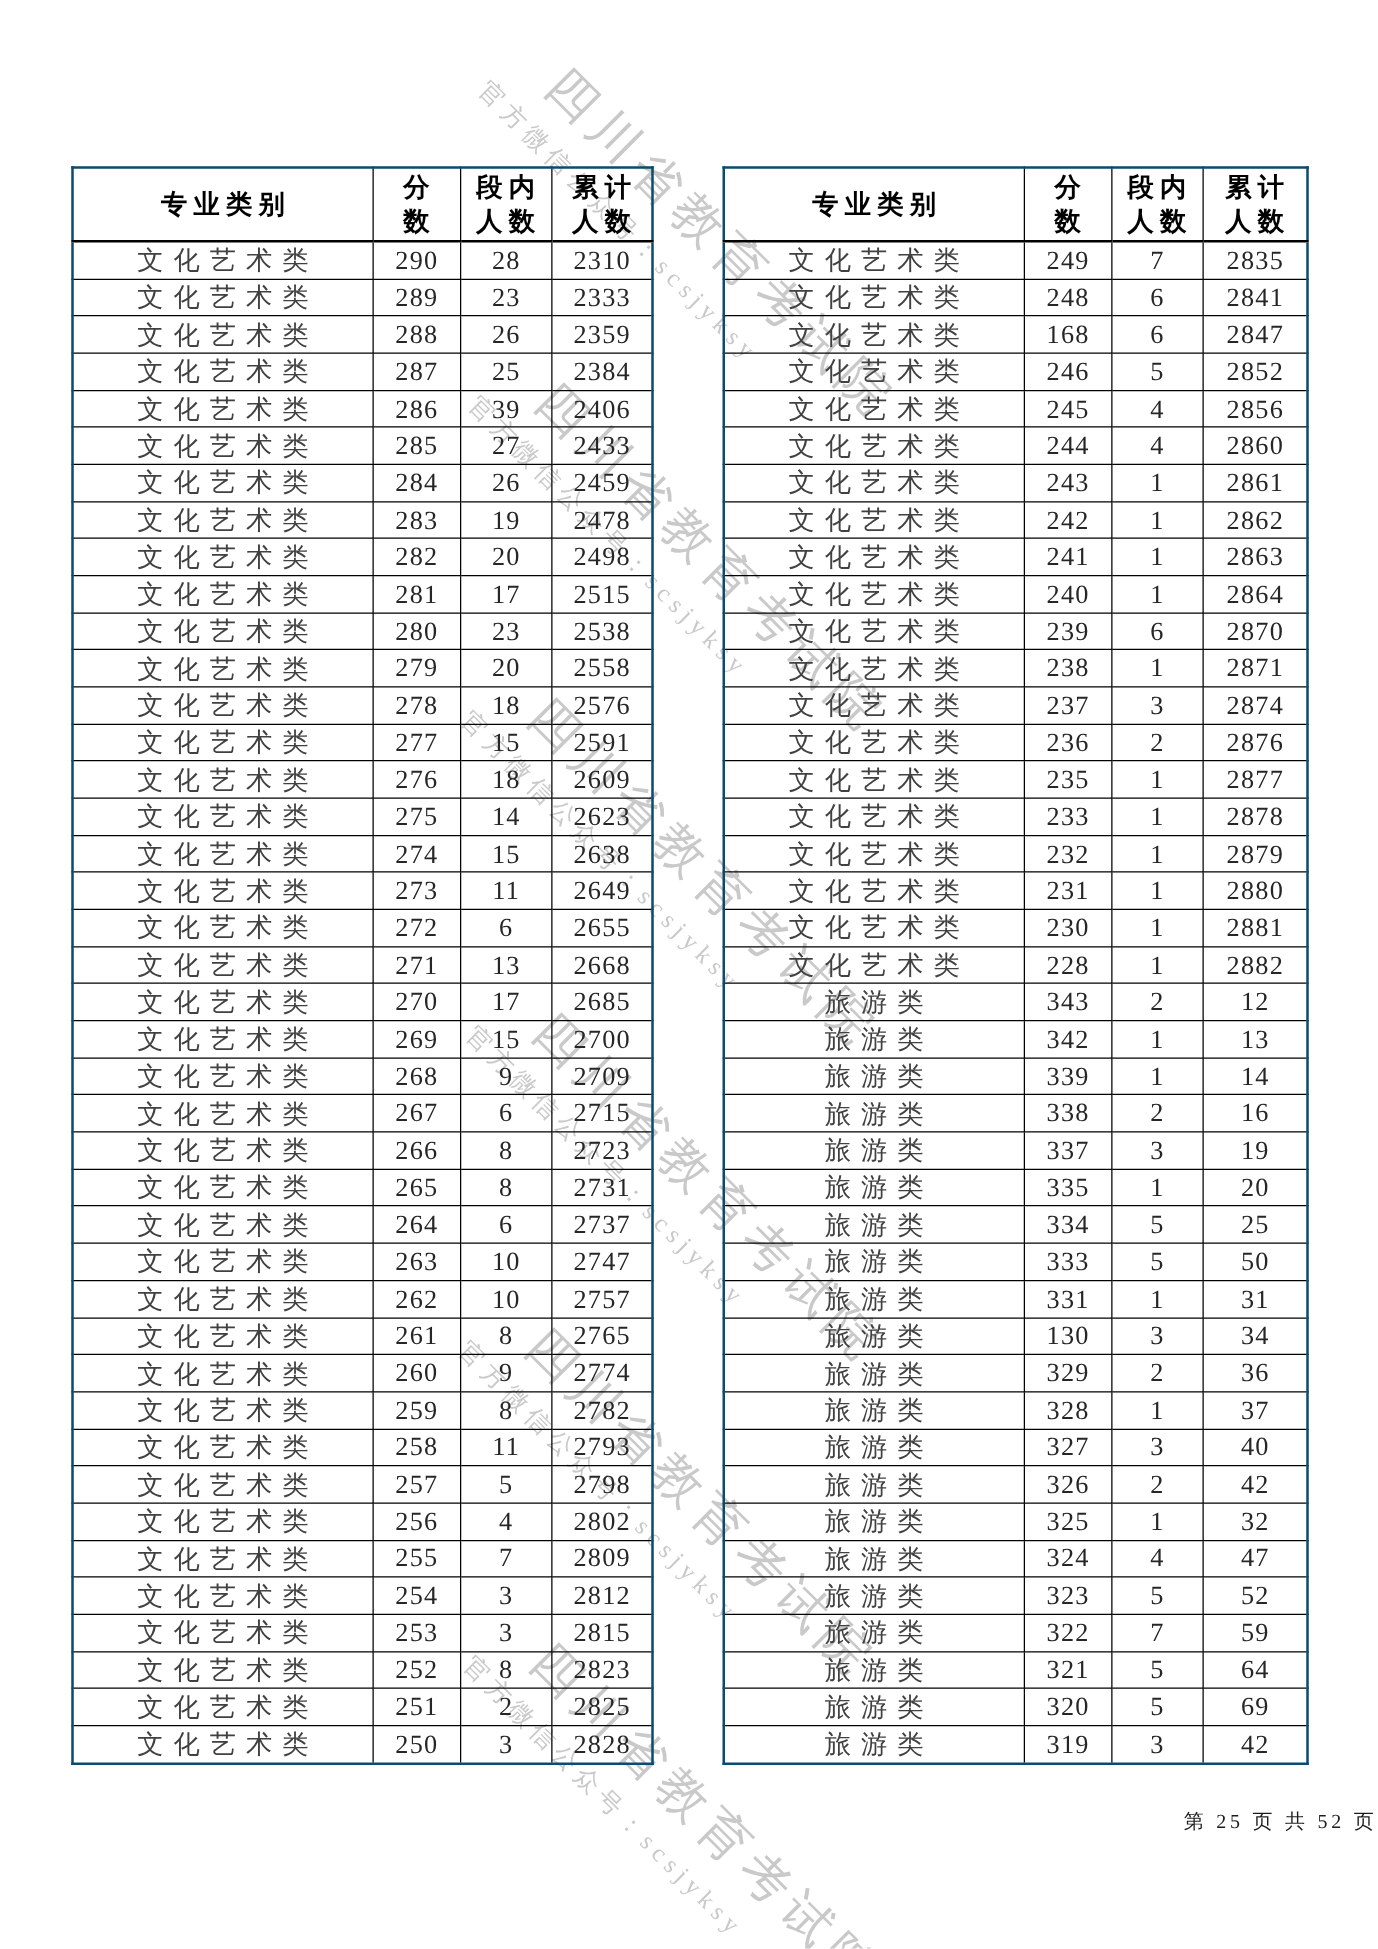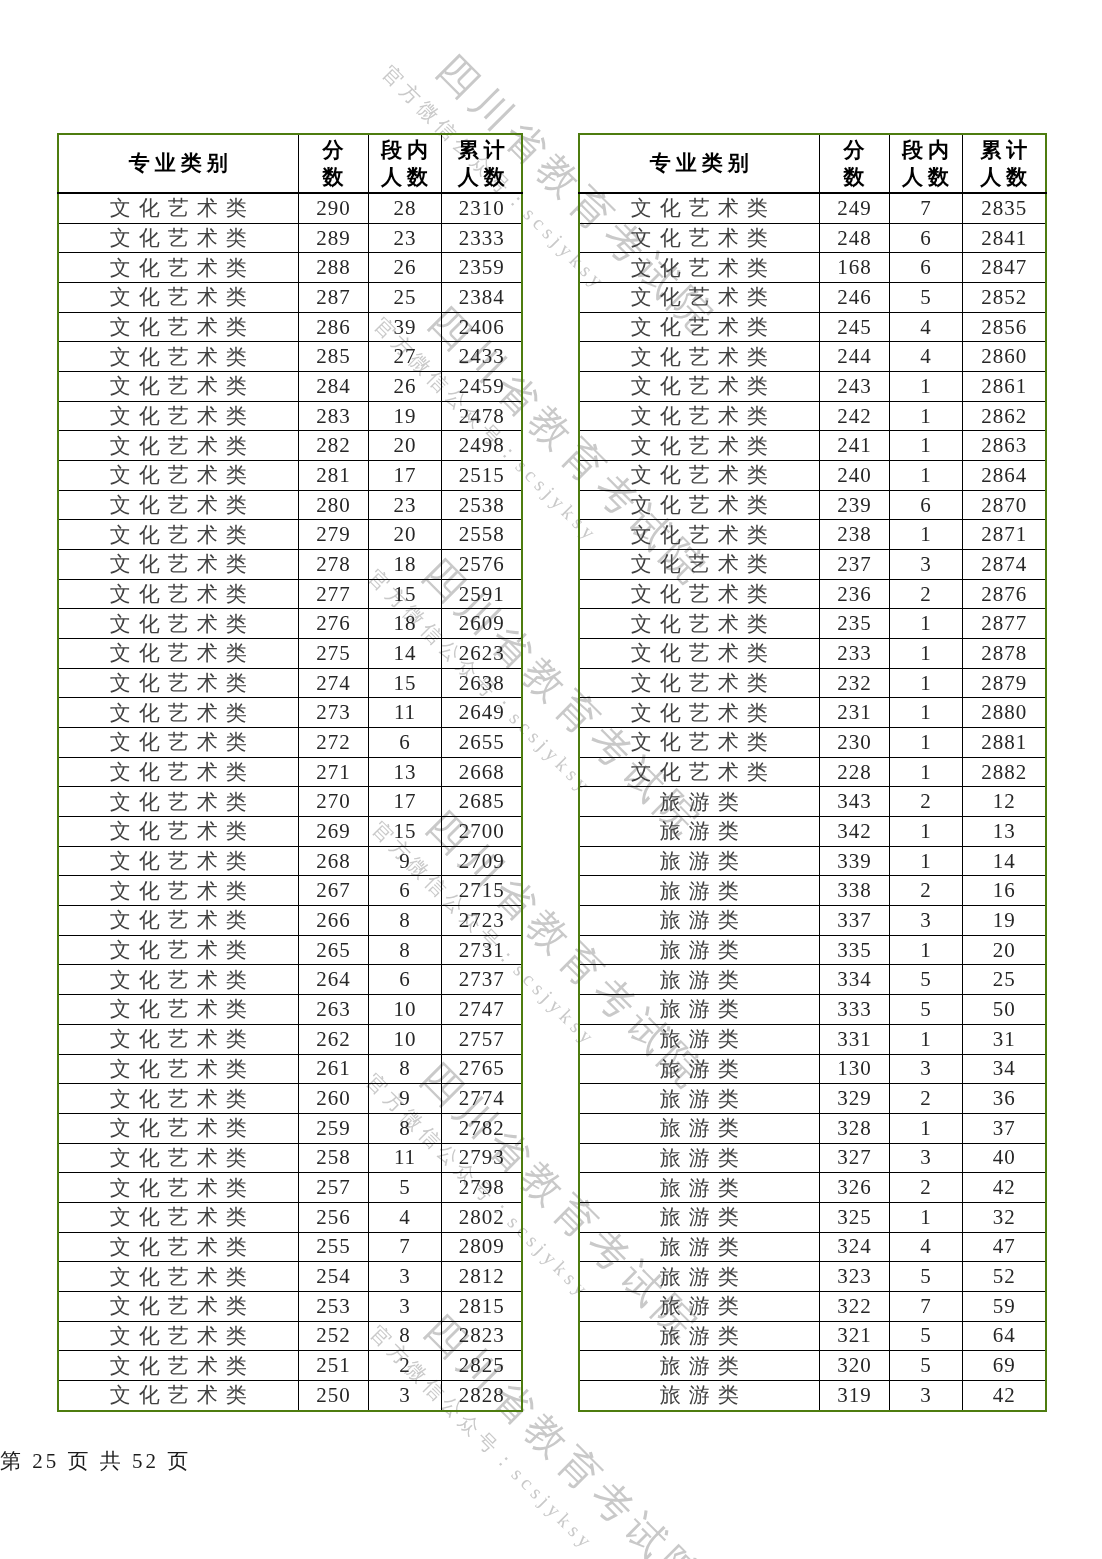--- a/index.html
+++ b/index.html
@@ -47,21 +47,21 @@
   .wm:nth-of-type(6){left:446px;top:1308px;}
 
   
   table.data-table{
     position:absolute;
     top:133px;
     border-collapse:collapse;
     table-layout:fixed;
     z-index:1;
     background:transparent;
-    border:2px solid #4d7c0f;
+    border:2px solid #0c4a6e;
     height:1279px;
   }
   #table-left{left:57px;width:466px;}
   #table-right{left:578px;width:469px;}
 
   .data-table col.col-category{width:240px;}
   .data-table col.col-score{width:70px;}
   .data-table col.col-segment{width:73px;}
   .data-table col.col-cumulative{width:auto;}
 
@@ -94,22 +94,22 @@
     color:#262626;
     letter-spacing:1px;
     text-indent:1px;
   }
 
   
   .page-footer{
     position:absolute;
     left:0;right:0;
     top:1447px;
-    text-align:left;
-    font-size:21px;
+    text-align:right;
+    font-size:16px;
     letter-spacing:3px;
     color:#1c1c1c;
     z-index:1;
   }
 </style>
 </head>
 <body>
 
 <div class="page">
 

